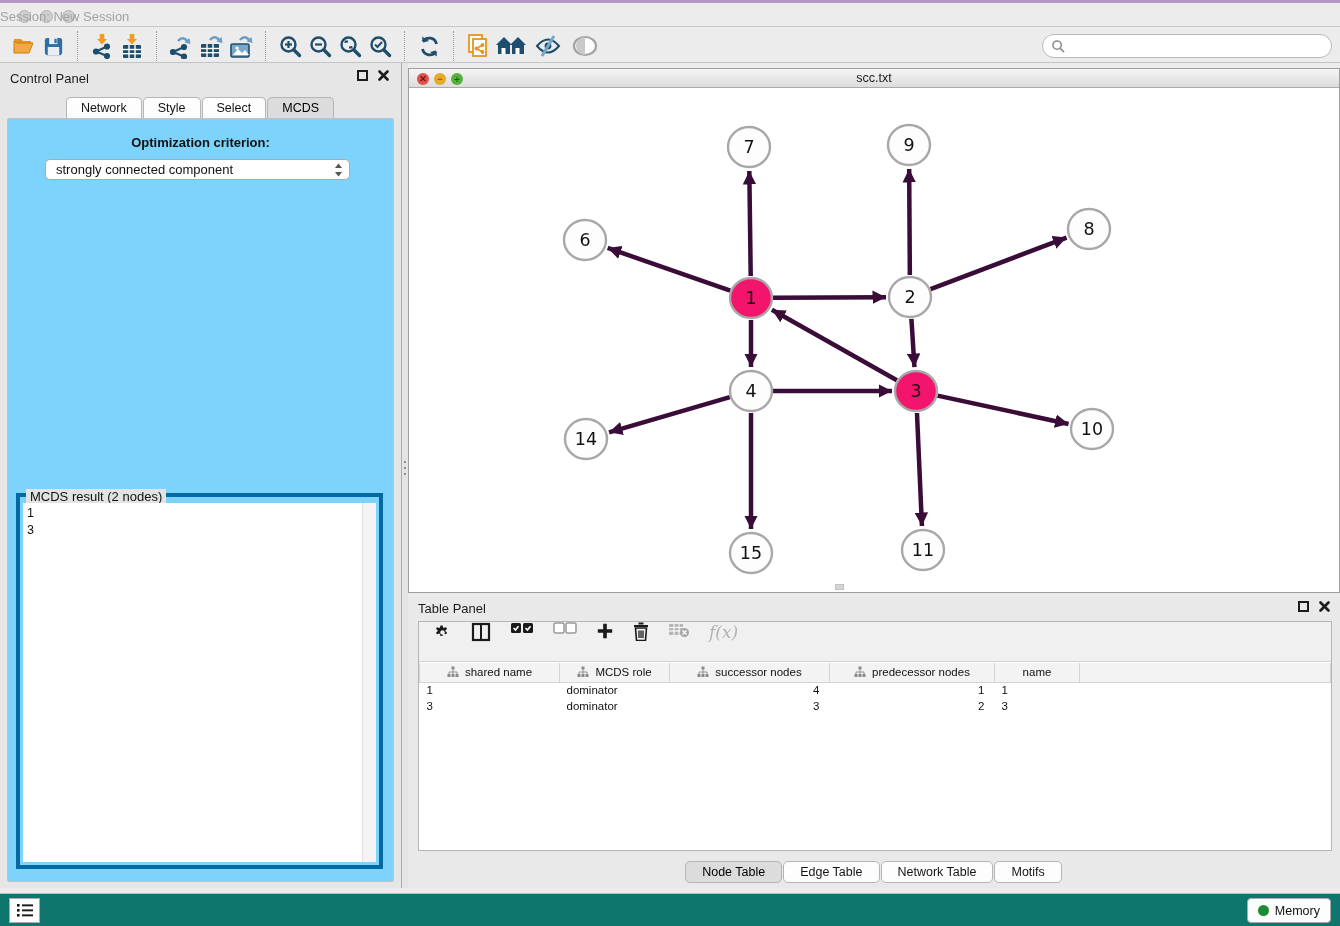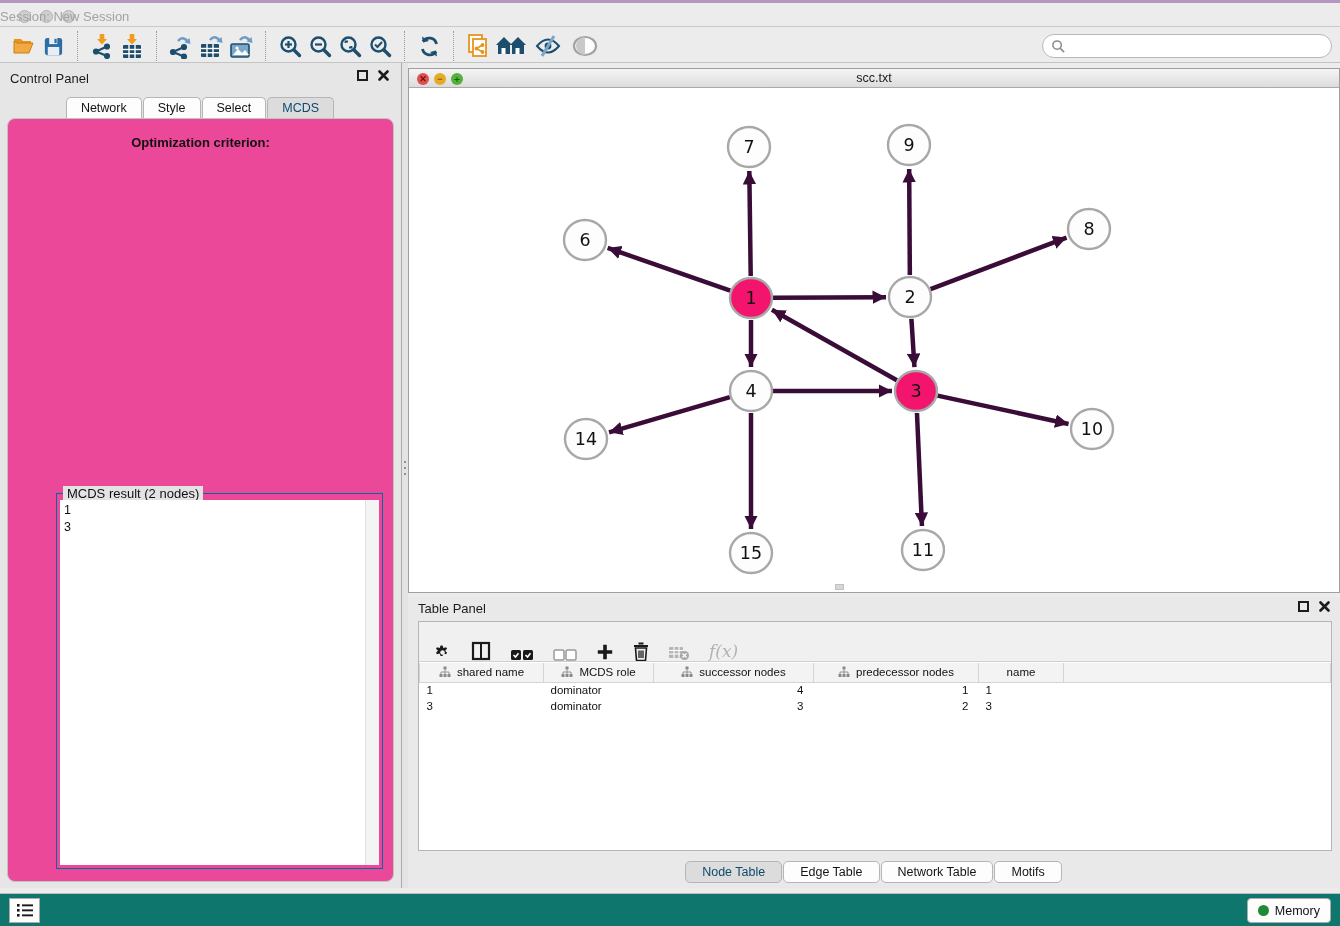--- a/index.html
+++ b/index.html
@@ -31,38 +31,38 @@
     background:#e6e6e6; border-right:1px solid #ababab; }
   #cp-header { position:absolute; left:10px; top:8px; font-size:13px; color:#1c1c1c; }
   .panel-float { width:11px; height:11px; border:2px solid #1c1c1c; display:inline-block; }
   .panel-close svg { display:block; }
   #cp-icons { position:absolute; right:12px; top:7px; display:flex; gap:10px; align-items:center; }
 
   .tab-row { display:flex; justify-content:center; position:relative; z-index:2; }
   .tab { border:1px solid #b5b5b5; border-bottom:none; background:#fdfdfd; color:#141414;
     font-size:12.5px; font-weight:400; padding:3px 14px 3px;
     border-radius:5px 5px 0 0; margin-right:1px; }
-  .tab.active { background:#dcdcdc; color:#0c4a6e; }
+  .tab.active { background:#dcdcdc; color:#000000; }
   #cp-tabs { position:absolute; left:0; right:0; top:34px; }
   #cp-content { position:absolute; left:7px; right:7px; top:55px; bottom:6px;
-    background:#ec4899; border:1px solid #c2c2c2; border-radius:8px; }
+    background:#7dd3fc; border:1px solid #c2c2c2; border-radius:2px; }
   #opt-label { position:absolute; left:0; right:0; top:16px; text-align:center;
     font-size:13px; font-weight:700; color:#111; }
   #opt-select { position:absolute; left:37px; right:43px; top:40px; height:21px;
     background:#fff; border:1px solid #ababab; border-radius:5px;
     display:flex; align-items:center; font-size:13px; color:#111; padding:0 6px 0 10px; }
   #opt-select .grow { flex:1; }
   .btn { background:#fff; border:1px solid #ababab; border-radius:5px;
     font-size:13px; color:#111; padding:3px 14px;
     font-family:"Liberation Sans",sans-serif; }
   #cp-buttons { position:absolute; left:0; right:0; top:72px; display:flex;
     justify-content:center; gap:14px; }
 
   #mcds-result { position:absolute; left:8px; right:10px; top:374px; bottom:12px;
-    border:1px solid #0369a1;margin-left:40px; }
+    border:4px solid #0369a1; }
   #mcds-result-title { position:absolute; left:6px; top:-8px; background:#e3e3e3;
     font-size:13px; color:#111; padding:0 4px; }
   #mcds-result-text { position:absolute; left:3px; right:17px; top:6px; bottom:3px;
     background:#fff; font-size:12.5px; color:#111; padding:2px 4px;
     white-space:pre; line-height:17px; }
   #mcds-scrollbar { position:absolute; right:3px; top:6px; bottom:3px; width:14px;
     background:#f4f4f4; border-left:1px solid #e0e0e0; }
 
   
   #v-splitter { position:absolute; left:402px; top:63px; width:6px; height:825px; background:#e4e4e4; }
@@ -83,21 +83,21 @@
     background:#d6d6d6; border:1px solid #c2c2c2; }
 
   
   #table-panel { position:absolute; left:408px; top:597px; width:932px; height:291px;
     background:#e9e9e9; }
   #tp-header { position:absolute; left:10px; top:4px; font-size:13px; color:#1c1c1c; }
   #tp-icons { position:absolute; right:10px; top:4px; display:flex; gap:10px; align-items:center; }
   #tp-content { position:absolute; left:10px; right:8px; top:24px; height:230px;
     background:#fff; border:1px solid #b5b5b5; }
   #tp-toolbar { position:absolute; left:0; right:0; top:0; height:40px; background:#f0f0f0;
-    border-bottom:1px solid #d0d0d0; display:flex; align-items:flex-end; gap:19px; padding:0 14px; }
+    border-bottom:1px solid #d0d0d0; display:flex; align-items:flex-start; gap:19px; padding:0 14px; }
   .tpi { display:flex; align-items:center; justify-content:center; }
   #fx-label { font-size:17px; font-style:italic; color:#b2b2b2;
     font-family:"DejaVu Serif", serif; }
   #node-table { position:absolute; left:0; right:0; top:41px; border-collapse:collapse; width:100%; }
   #node-table th { background:#f3f3f3; border:1px solid #d4d4d4; border-top:none;
     font-size:11.5px; font-weight:400; color:#111; height:19px; position:relative; padding:0 4px; }
   #node-table th .th-inner { display:flex; align-items:center; gap:6px; justify-content:center; }
   #node-table th svg { flex:none; }
   #node-table td { font-size:11.5px; color:#111; height:16px; padding:0 10px 0 7px; }
   #node-table td.r { text-align:right; }
@@ -309,20 +309,28 @@
     </span>
   </div>
   <div id="cp-tabs" class="tab-row">
       <div class="tab">Network</div>
       <div class="tab">Style</div>
       <div class="tab">Select</div>
       <div class="tab active">MCDS</div>
     </div>
   <div id="cp-content">
     <div id="opt-label">Optimization criterion:</div>
+    <div id="opt-select">
+      <span>strongly connected component</span>
+      <span class="grow"></span>
+      <svg width="9" height="14" viewBox="0 0 9 14">
+          <path d="M4.5 0.5L8 5H1z" fill="#555"></path>
+          <path d="M4.5 13.5L1 9h7z" fill="#555"></path>
+        </svg>
+    </div>
     <div id="mcds-result">
       <div id="mcds-result-title">MCDS result (2 nodes)</div>
       <div id="mcds-result-text">1
 3</div>
       <div id="mcds-scrollbar"></div>
     </div>
   </div>
 </div>
 
 <div id="v-splitter">
@@ -484,21 +492,21 @@
             </g>
             <circle cx="16.5" cy="10.5" r="4.5" fill="#a8a8a8"></circle>
             <path d="M14.5 8.5l4 4m0-4l-4 4" stroke="#fff" stroke-width="1.3"></path>
           </svg>
       </span>
       <span class="tpi" id="fx-label">f(x)</span>
     </div>
     <table id="node-table">
       <thead>
           <tr>
-            <th style="width: 124px;">
+            <th style="width: 140px;">
               <span class="th-inner">
                 <svg width="12" height="12" viewBox="0 0 12 12">
                   <g fill="#8a8a8a">
                     <rect x="4.5" y="0.5" width="3" height="3"></rect>
                     <rect x="0.5" y="8" width="3" height="3"></rect>
                     <rect x="4.5" y="8" width="3" height="3"></rect>
                     <rect x="8.5" y="8" width="3" height="3"></rect>
                   </g>
                   <path d="M6 3.5V6M2 8V6h8v2M6 6v2" stroke="#8a8a8a" fill="none" stroke-width="0.9"></path>
                 </svg>

